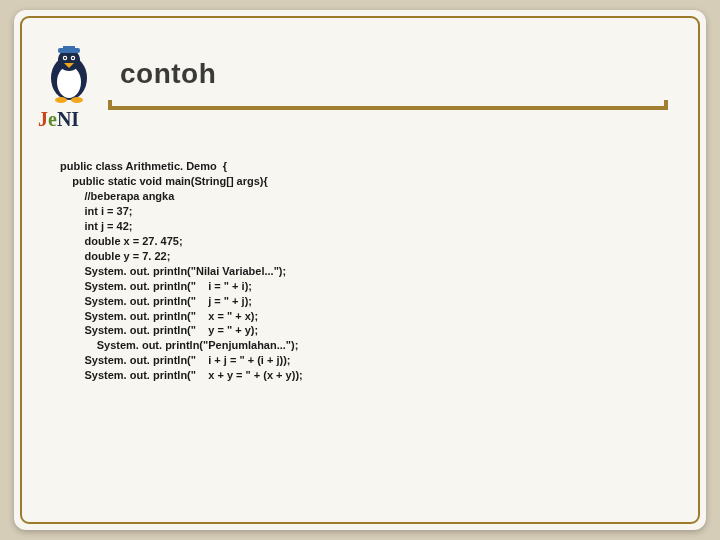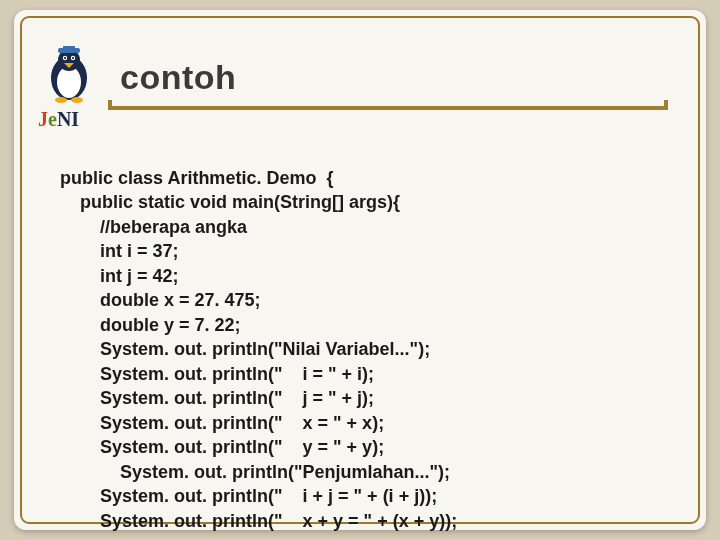--- a/index.html
+++ b/index.html
@@ -35,21 +35,21 @@
     position: absolute;
     top: 36px;
     left: 22px;
     width: 66px;
     height: 90px;
   }
   .title {
     position: absolute;
     top: 48px;
     left: 106px;
-    font-size: 34px;
+    font-size: 28px;
     font-weight: bold;
     color: #3a3a38;
     letter-spacing: 0.5px;
   }
   .title-rule {
     position: absolute;
     top: 96px;
     left: 94px;
     width: 560px;
     height: 4px;
@@ -64,21 +64,21 @@
     border-left: 4px solid #a08030;
   }
   .title-rule::before { left: 0; }
   .title-rule::after  { right: 0; }
   .code {
     position: absolute;
     top: 138px;
     left: 46px;
     right: 40px;
     font-family: Verdana, Geneva, sans-serif;
-    font-size: 18px;
+    font-size: 11px;
     font-weight: bold;
     color: #1a1a1a;
     line-height: 1.36;
     white-space: pre;
   }
   
 </style>
 </head>
 <body>
 

